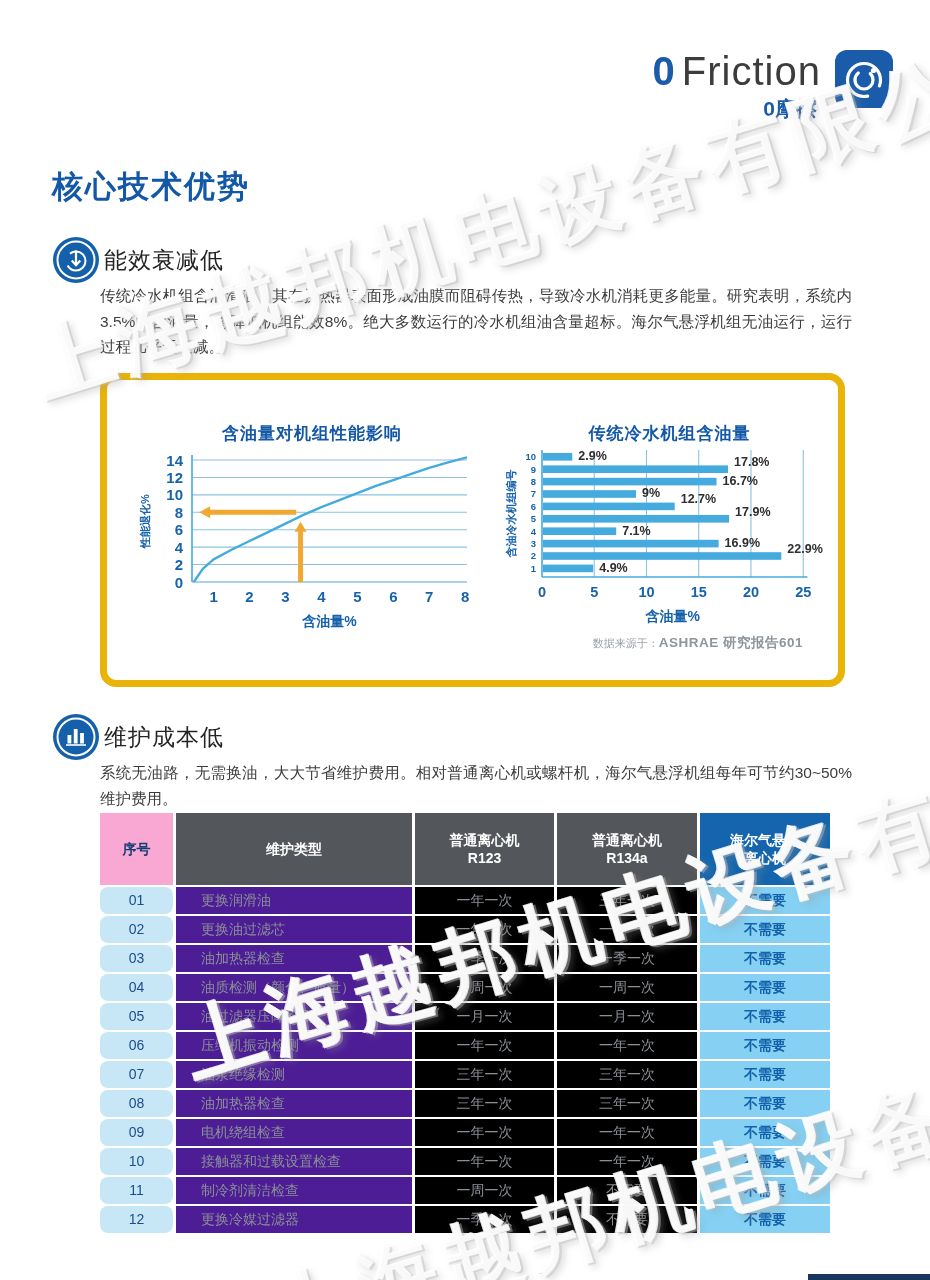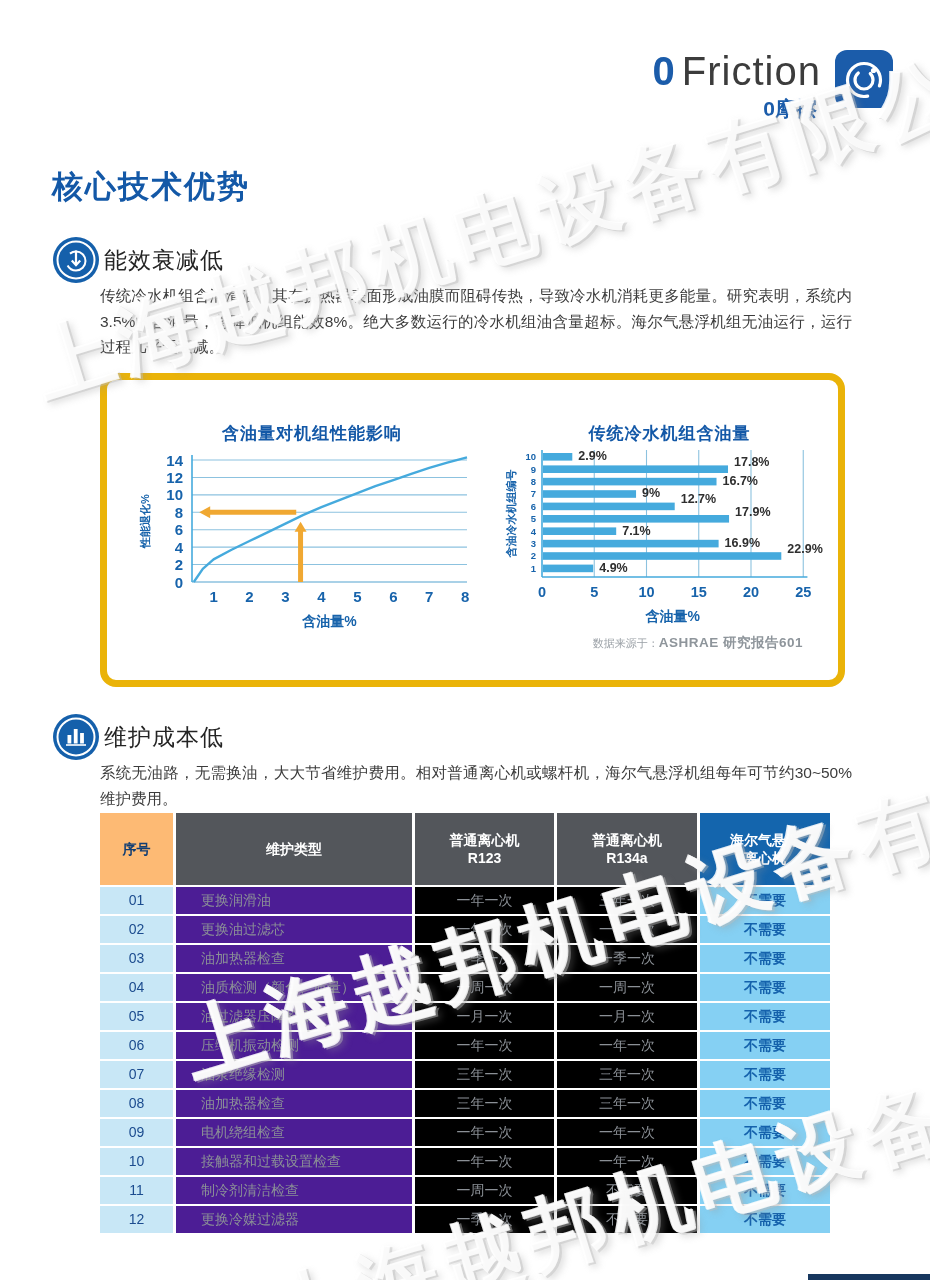--- a/index.html
+++ b/index.html
@@ -37,25 +37,25 @@
   .bc-svg{position:absolute;left:395px;top:62px;}
   .source{position:absolute;right:35px;bottom:28px;color:#9aa0a6;margin-left:20px;}
   .source .pfx{font-size:11px;}
   .source .nm{font-size:13.5px;font-weight:bold;color:#8e959b;letter-spacing:0.5px;}
 
   
   .tbl{position:absolute;left:100px;top:813px;width:731px;z-index:4;}
   .trow{display:grid;grid-template-columns:73px 236px 139px 140px 130px;column-gap:3px;margin-bottom:2px;}
   .th{height:72px;display:flex;flex-direction:column;align-items:center;justify-content:center;
       font-size:14px;font-weight:bold;line-height:18px;text-align:center;}
-  .th.c0{background:#fdba74;color:#123e73;}
+  .th.c0{background:#f9a8d4;color:#123e73;}
   .th.c1,.th.c2,.th.c3{background:#53565b;color:#ffffff;}
   .th.c4{background:#1465ad;color:#ffffff;}
   .td{height:27px;line-height:27px;font-size:14px;overflow:hidden;text-align:center;}
-  .td.c0{background:#c8e7f6;color:#1c4c8f;}
+  .td.c0{background:#c8e7f6;color:#1c4c8f;border-radius:8px;}
   .td.c1{background:#4c1d95;color:#8b9096;text-align:left;padding-left:25px;}
   .td.c2,.td.c3{background:#000000;color:#8b9096;}
   .td.c4{background:#85d0f3;color:#1562ac;font-weight:bold;}
 
   .footer-bar{position:absolute;left:808px;top:1274px;width:122px;height:6px;background:#17375e;z-index:6;}
 </style>
 </head>
 <body>
 
 <div class="page">

